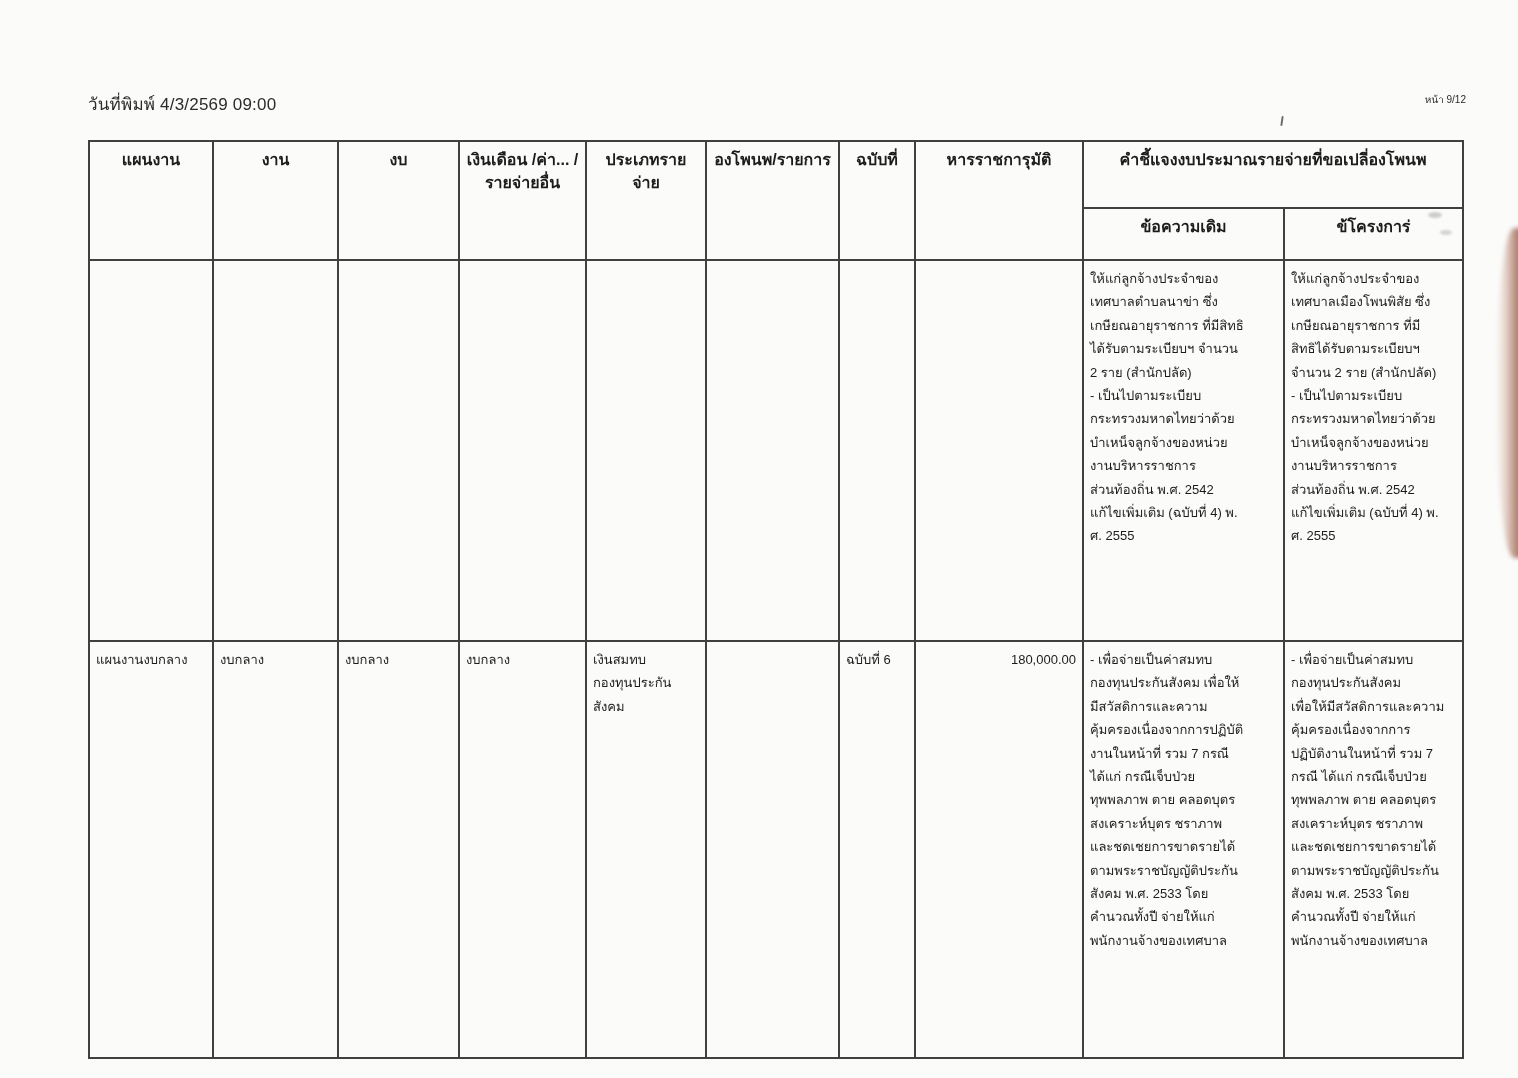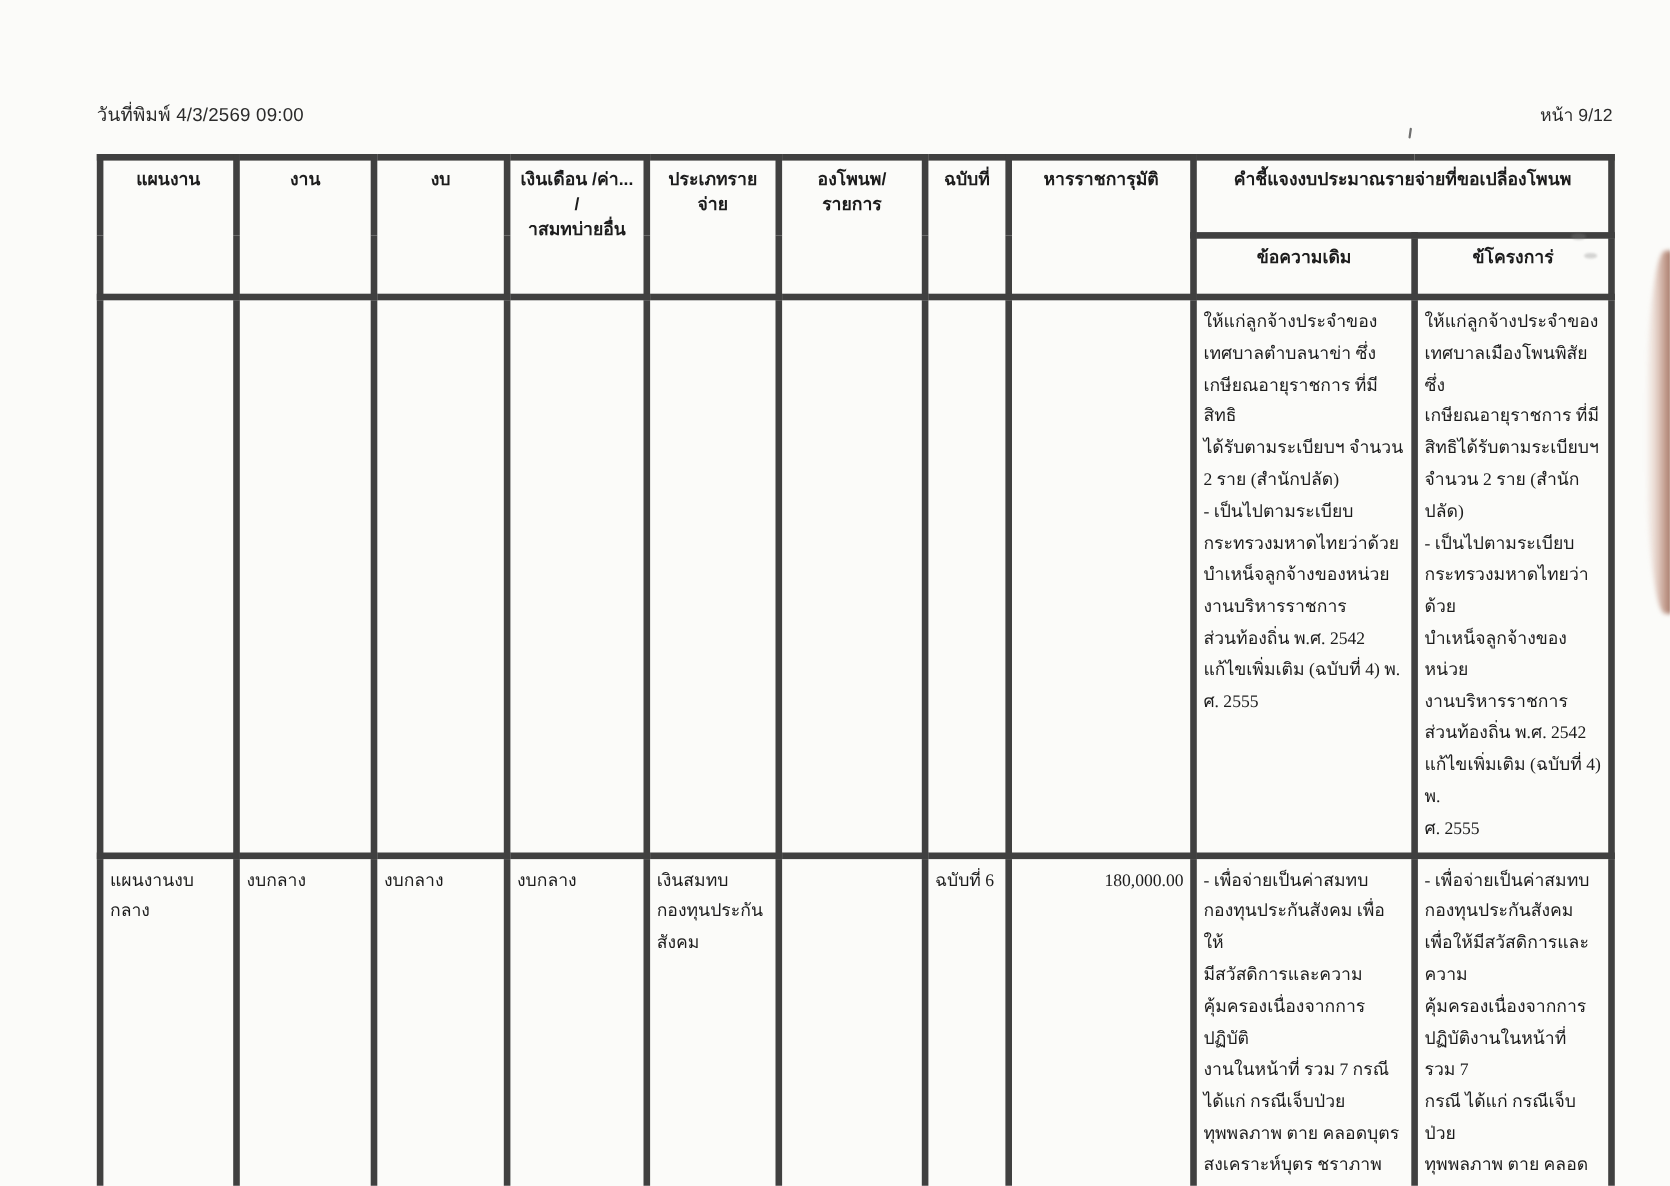--- a/index.html
+++ b/index.html
@@ -8,48 +8,47 @@
     background:#fbfbf9;
     font-family:"Liberation Sans","DejaVu Sans",sans-serif;
     color:#1c1c1c;
   }
   .print-date{
     position:absolute;left:88px;top:90px;
     font-size:17px;color:#2b2b2b;letter-spacing:.2px;
   }
   .page-number{
     position:absolute;right:52px;top:92px;
-    font-size:16px;color:#2b2b2b;
+    font-size:10px;color:#2b2b2b;
   }
   .doc-table-wrap{
     position:absolute;left:88px;top:140px;width:1374px;
   }
   table.doc-table{
     border-collapse:collapse;table-layout:fixed;width:1374px;
     background:transparent;
   }
   table.doc-table td,table.doc-table th{
-    border:6px solid #404040;
+    border:2px solid #404040;
     vertical-align:top;
     padding:6px 6px;
     font-size:16px;
     overflow:hidden;
   }
   th.hdr{
     font-weight:bold;font-size:17px;text-align:center;vertical-align:middle;
     padding:2px 4px;line-height:1.45;
     white-space:pre-line;
   }
   th.group-hdr{height:53px;}
   th.sub-hdr{height:38px;border-radius:13px;}
   .cell-text{
     white-space:pre-line;
     line-height:1.8;
-    font-size:16px;
-    font-family:Liberation Serif, serif;
+    font-size:13px;
   }
   td.data-cell{padding-top:8px;}
   td.amount-cell{text-align:right;padding-right:12px;}
   td.note-cell{padding:6px 4px 6px 6px;}
   
   .finger-smudge{
     position:absolute;right:-8px;top:228px;width:30px;height:330px;
     border-radius:60% 0 0 60% / 50% 0 0 50%;
     background:linear-gradient(to left,
       rgba(120,70,55,0.9) 0%,
@@ -91,21 +90,21 @@
       <col style="width:168px">
       <col style="width:201px">
       <col style="width:179px">
     </colgroup>
     <thead>
       <tr>
         <th class="hdr" rowspan="2">แผนงาน</th>
         <th class="hdr" rowspan="2">งาน</th>
         <th class="hdr" rowspan="2">งบ</th>
         <th class="hdr" rowspan="2">เงินเดือน /ค่า... /
-าสมทบ่ายอื่น</th>
+รายจ่ายอื่น</th>
         <th class="hdr" rowspan="2">ประเภทรายจ่าย</th>
         <th class="hdr" rowspan="2">องโพนพ/รายการ</th>
         <th class="hdr" rowspan="2">ฉบับที่</th>
         <th class="hdr" rowspan="2">หารราชการุมัติ</th>
         <th class="hdr group-hdr" colspan="2">คำชี้แจงงบประมาณรายจ่ายที่ขอเปลี่องโพนพ</th>
       </tr>
       <tr>
         <th class="hdr sub-hdr">ข้อความเดิม</th>
         <th class="hdr sub-hdr">ข้โครงการ่</th>
       </tr>

